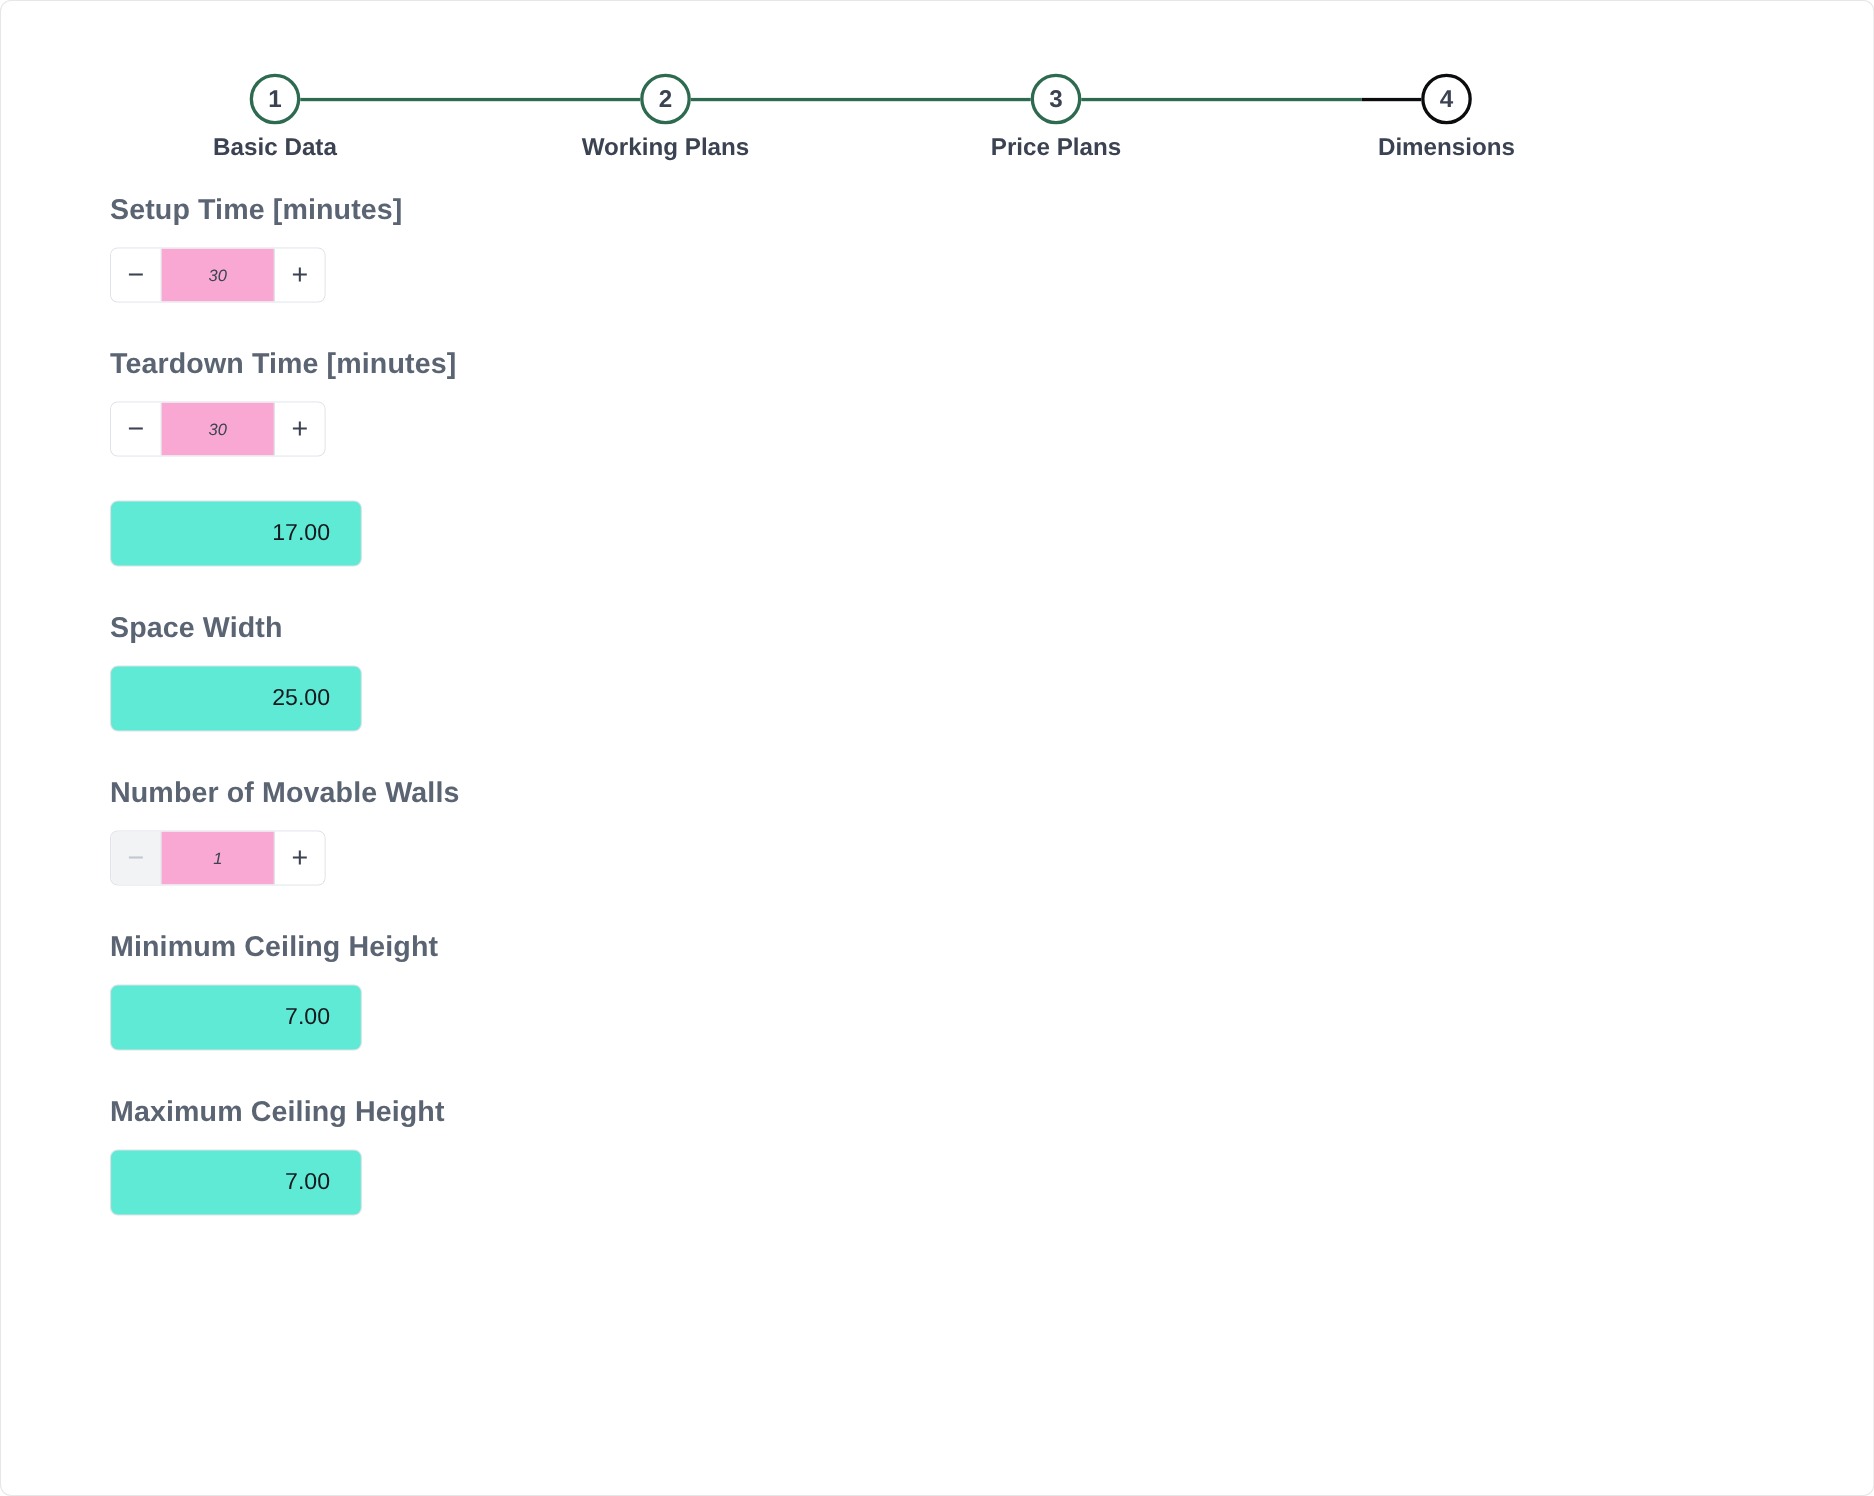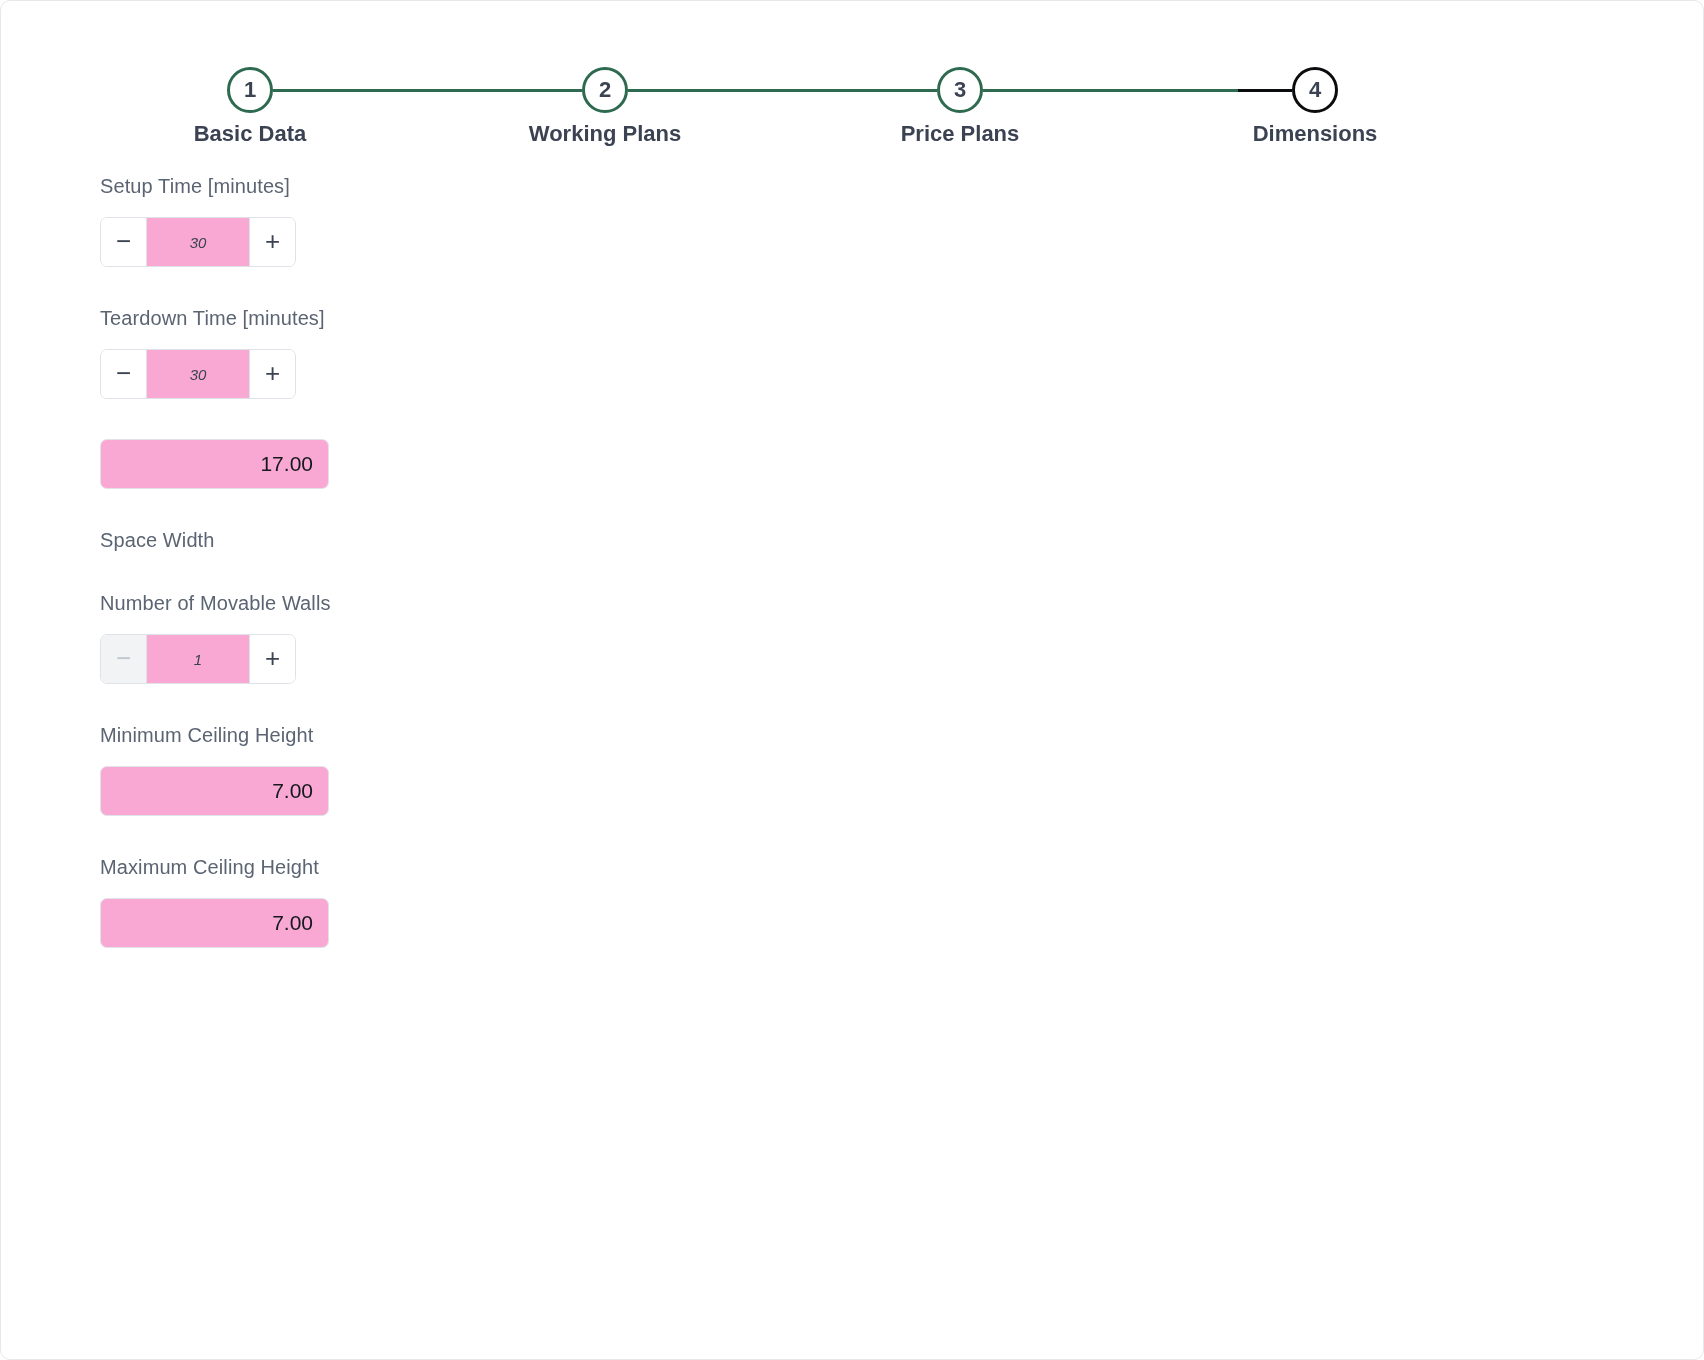--- a/index.html
+++ b/index.html
@@ -76,22 +76,22 @@
   
   #dimensions-form {
     padding: 24px 0 40px 99px;
   }
 
   .field-group { margin-bottom: 40px; }
   .field-group:last-child { margin-bottom: 0; }
 
   .field-label {
     display: block;
-    font-size: 20px;
-    font-weight: 400;
+    font-size: 26px;
+    font-weight: 700;
     color: #5b6472;
     margin-bottom: 19px;
     letter-spacing: .1px;
   }
 
   
   .stepper-control {
     display: inline-flex;
     align-items: stretch;
     height: 50px;
@@ -134,29 +134,29 @@
     font-size: 15px;
     color: #3b4252;
     background: #f9a8d4;
     font-style: italic;
   }
 
   
   .num-input {
     display: block;
     width: 229px;
-    height: 50px;
+    height: 60px;
     border: 1px solid #dfe2e7;
     border-radius: 7px;
-    background: #f9a8d4;
+    background: #5eead4;
     font-family: "Liberation Sans", sans-serif;
     font-size: 21px;
     color: #15181d;
     text-align: right;
-    padding: 0 15px 0 12px;
+    padding: 0 28px 0 12px;
   }
 </style>
 </head>
 <body>
 
 <div id="app-card">
 
   <div id="wizard-stepper">
       <div class="stepper-track done" style="left: 272px; width: 309px;"></div>
       <div class="stepper-track done" style="left: 627px; width: 309px;"></div>
@@ -197,20 +197,21 @@
           <div class="stepper-value">30</div>
           <div class="stepper-btn plus">
             <span class="glyph">+</span>
           </div>
         </div></div>
       <div class="field-group">
         <input type="text" class="num-input" value="17.00" style="">
       </div>
       <div class="field-group">
         <label class="field-label">Space Width</label>
+        <input type="text" class="num-input" value="25.00" style="">
       </div>
       <div class="field-group"><label class="field-label">Number of Movable Walls</label><div class="stepper-control">
           <div class="stepper-btn minus disabled">
             <span class="glyph">−</span>
           </div>
           <div class="stepper-value">1</div>
           <div class="stepper-btn plus">
             <span class="glyph">+</span>
           </div>
         </div></div>

